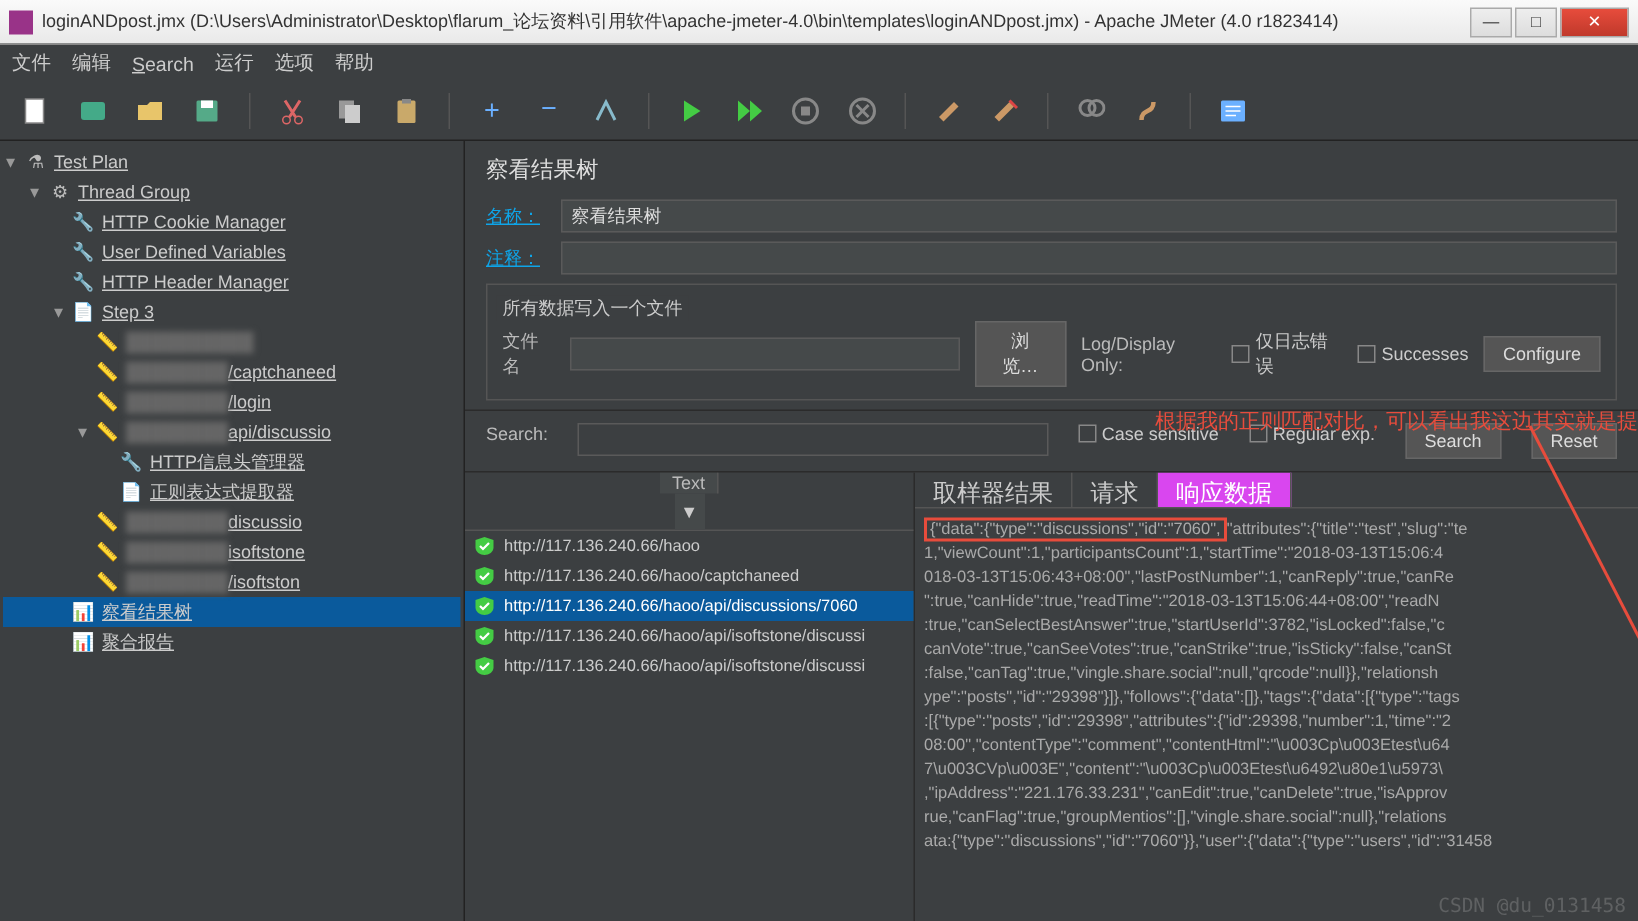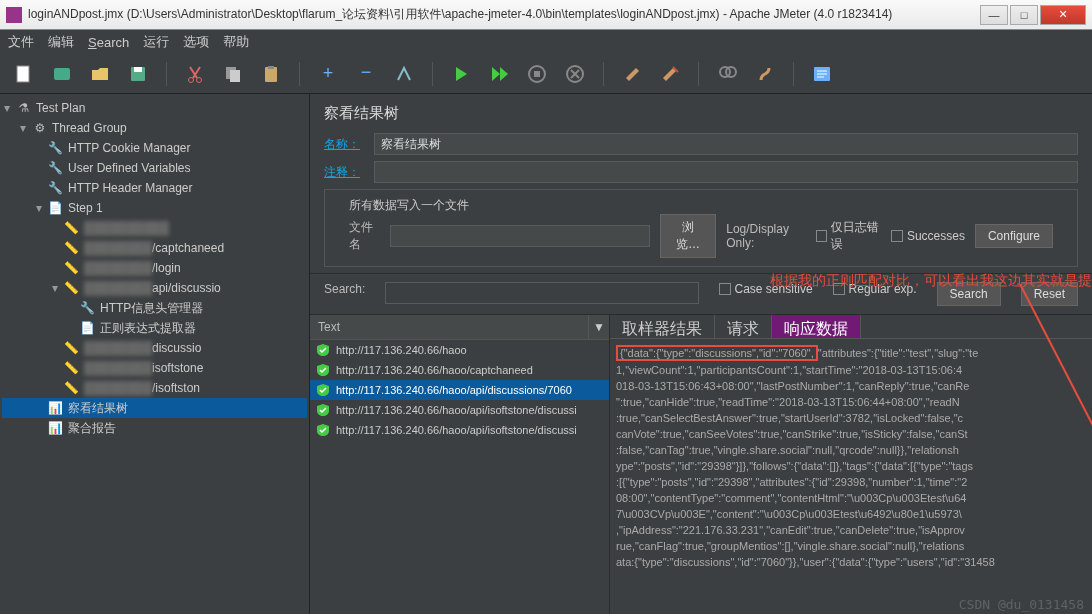--- a/index.html
+++ b/index.html
@@ -22,60 +22,60 @@
 .tbtn { width: 28px; height: 28px; display: flex; align-items: center; justify-content: center; cursor: pointer; }
 .tsep { width: 1px; height: 24px; background: #555; margin: 0 4px; }
 
 
 .main { display: flex; height: 520px; }
 .tree-panel { width: 310px; background: #3c3f41; border-right: 1px solid #222; overflow: hidden; padding: 4px 2px; position: relative; }
 .tree-item { display: flex; align-items: center; height: 20px; padding-left: 4px; font-size: 12px; cursor: pointer; white-space: nowrap; }
 .tree-item.selected { background: #0a5a9c; color: #fff; }
 .tree-arrow { width: 12px; display: inline-block; color: #999; }
 .tree-icon { width: 16px; height: 16px; margin-right: 4px; display: inline-flex; align-items: center; justify-content: center; }
-.tree-label { color: #ccc; }
+.tree-label { color: #ccc; text-decoration: underline; }
 .blur-item { filter: blur(2px); color: #666 !important; }
 
 .right-panel { flex: 1; background: #3c3f41; display: flex; flex-direction: column; position: relative; }
 
 
 .config-section { padding: 10px 14px 6px; border-bottom: 1px solid #2b2b2b; }
 .panel-title { font-size: 15px; color: #ddd; margin-bottom: 10px; }
 .row { display: flex; align-items: center; margin-bottom: 6px; gap: 8px; }
 .row-label { width: 42px; font-size: 12px; color: #0ea5e9; text-decoration: underline; }
 .input-field { flex: 1; height: 22px; background: #45494a; border: 1px solid #5a5a5a; color: #ddd; padding: 2px 6px; font-size: 12px; }
 .input-field.small { width: 260px; flex: none; }
 
-.fieldset { border: 1px solid #555; padding: 8px 24px; margin-top: 4px; }
+.fieldset { border: 1px solid #555; padding: 8px 10px; margin-top: 4px; }
 .fieldset-legend { font-size: 12px; color: #ccc; padding: 0 4px; margin-left: -4px; margin-top: -16px; background: #3c3f41; display: inline-block; }
 .file-row { display: flex; align-items: center; gap: 10px; }
 .btn { background: #555; border: 1px solid #666; color: #ddd; padding: 4px 12px; font-size: 12px; cursor: pointer; }
 .checkbox { display: inline-flex; align-items: center; gap: 4px; font-size: 12px; color: #ccc; }
 .checkbox-box { width: 12px; height: 12px; border: 1px solid #888; background: #3c3f41; }
 
 
 .search-row { padding: 8px 14px; display: flex; align-items: flex-start; gap: 20px; border-bottom: 1px solid #2b2b2b; }
 .search-row .input-field { flex: 1; background: #3c3f41; }
 
 
 .results { flex: 1; display: flex; overflow: hidden; }
 .results-left { width: 300px; display: flex; flex-direction: column; border-right: 1px solid #2b2b2b; }
-.results-header-row { display: flex; align-items: center; border-bottom: 1px solid #555; }
+.results-header-row { display: flex; align-items: center; border-bottom: 1px solid #555; flex-direction: column; }
 .results-header { height: 24px; display: flex; align-items: center; padding: 0 8px; font-size: 12px; background: #45494a; border-right: 1px solid #555; flex: 1; }
 .dropdown-btn { width: 20px; height: 24px; background: #45494a; display: flex; align-items: center; justify-content: center; color: #ccc; }
 .result-item { height: 20px; display: flex; align-items: center; padding: 0 6px; gap: 6px; font-size: 11px; cursor: pointer; }
 .result-item.selected { background: #0a5a9c; }
 .shield { width: 14px; height: 14px; }
 .result-text { color: #ccc; white-space: nowrap; overflow: hidden; }
 .result-item.selected .result-text { color: #fff; }
 
 .results-right { flex: 1; display: flex; flex-direction: column; }
 .tabs { height: 24px; display: flex; border-bottom: 1px solid #555; background: #3c3f41; }
 .tab { padding: 4px 12px; font-size: 16px; color: #ccc; cursor: pointer; border-right: 1px solid #555; }
-.tab.active { background: #701a75; color: #fff; }
+.tab.active { background: #d946ef; color: #fff; }
 .response-body { flex: 1; padding: 6px; font-size: 11px; line-height: 16px; color: #aaa; overflow: hidden; font-family: monospace; word-break: break-all; }
 .hl-box { border: 2px solid #e74c3c; padding: 0 2px; display: inline; }
 
 
 .annotation { position: absolute; top: 178px; left: 460px; color: #e74c3c; font-size: 14px; z-index: 100; pointer-events: none; white-space: nowrap; }
 .arrow-svg { position: absolute; top: 180px; left: 700px; z-index: 99; pointer-events: none; }
 
 .watermark { position: absolute; bottom: 2px; right: 8px; color: rgba(200,200,200,0.25); font-size: 13px; font-family: monospace; z-index: 200; }
 </style>
 </head>
@@ -239,21 +239,21 @@
         <span class="tree-icon">🔧</span>
         <span class="tree-label">User Defined Variables</span>
       </div>
     <div class="tree-item" style="padding-left:46px">
         <span class="tree-icon">🔧</span>
         <span class="tree-label">HTTP Header Manager</span>
       </div>
     <div class="tree-item" style="padding-left:34px">
         <span class="tree-arrow">▾</span>
         <span class="tree-icon">📄</span>
-        <span class="tree-label">Step 1</span>
+        <span class="tree-label">Step 3</span>
       </div>
     <div class="tree-item" style="padding-left:62px">
         <span class="tree-icon">📏</span>
         <span class="tree-label blur-item">██████████</span>
       </div>
     <div class="tree-item" style="padding-left:62px">
         <span class="tree-icon">📏</span>
         <span class="tree-label"><span class="blur-item">████████</span><span>/captchaneed</span></span>
       </div>
     <div class="tree-item" style="padding-left:62px">

